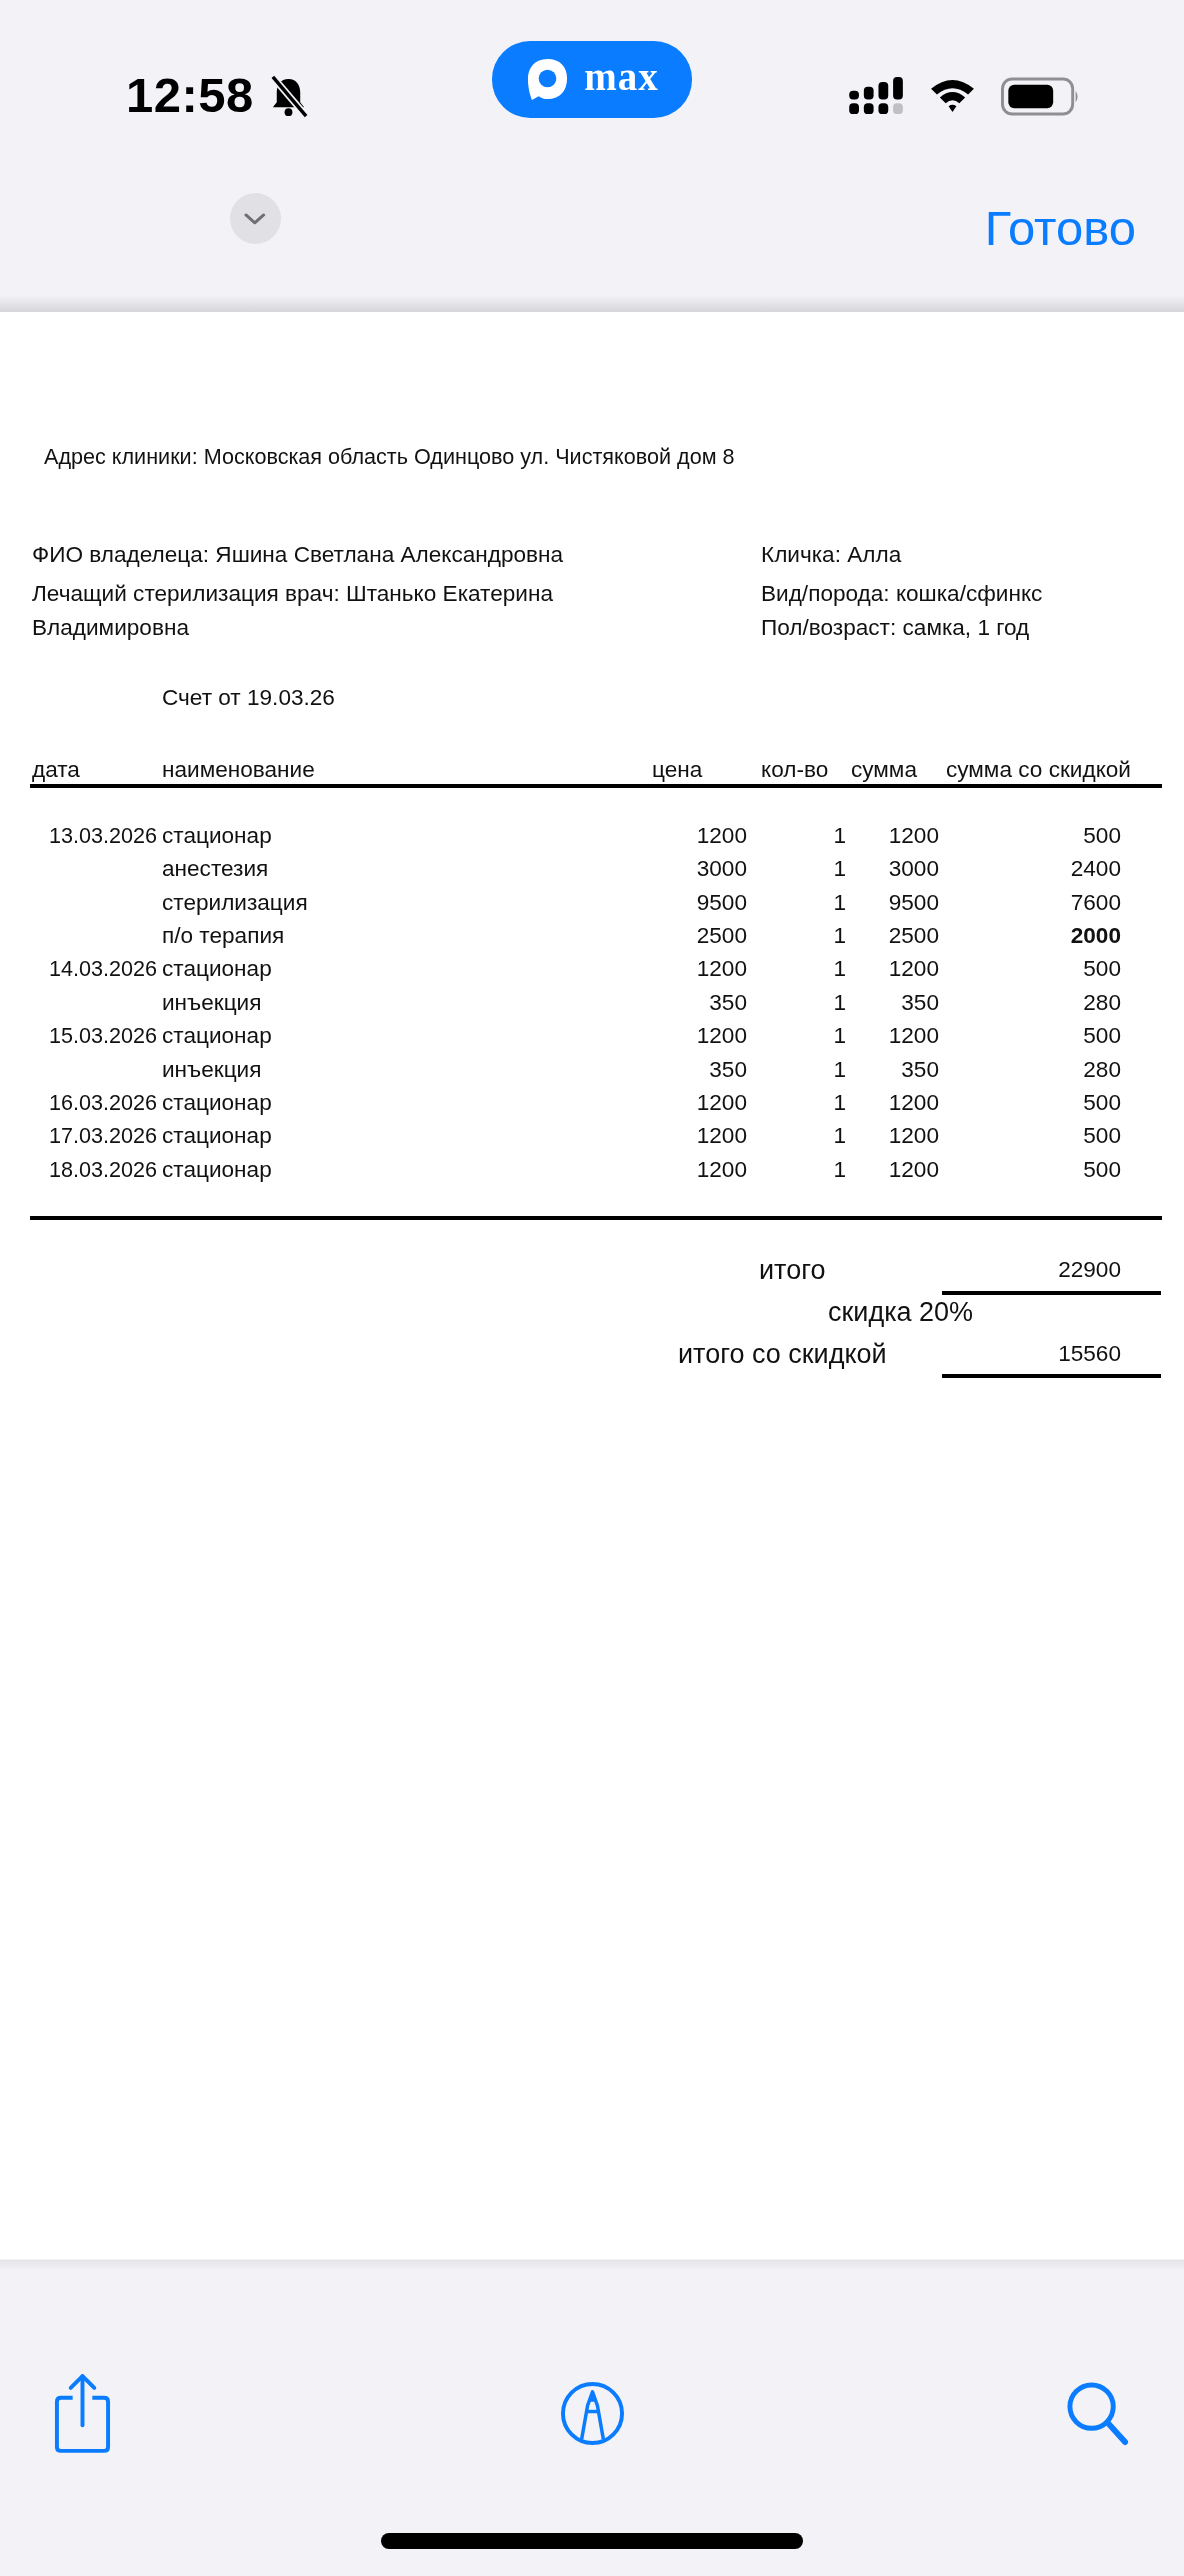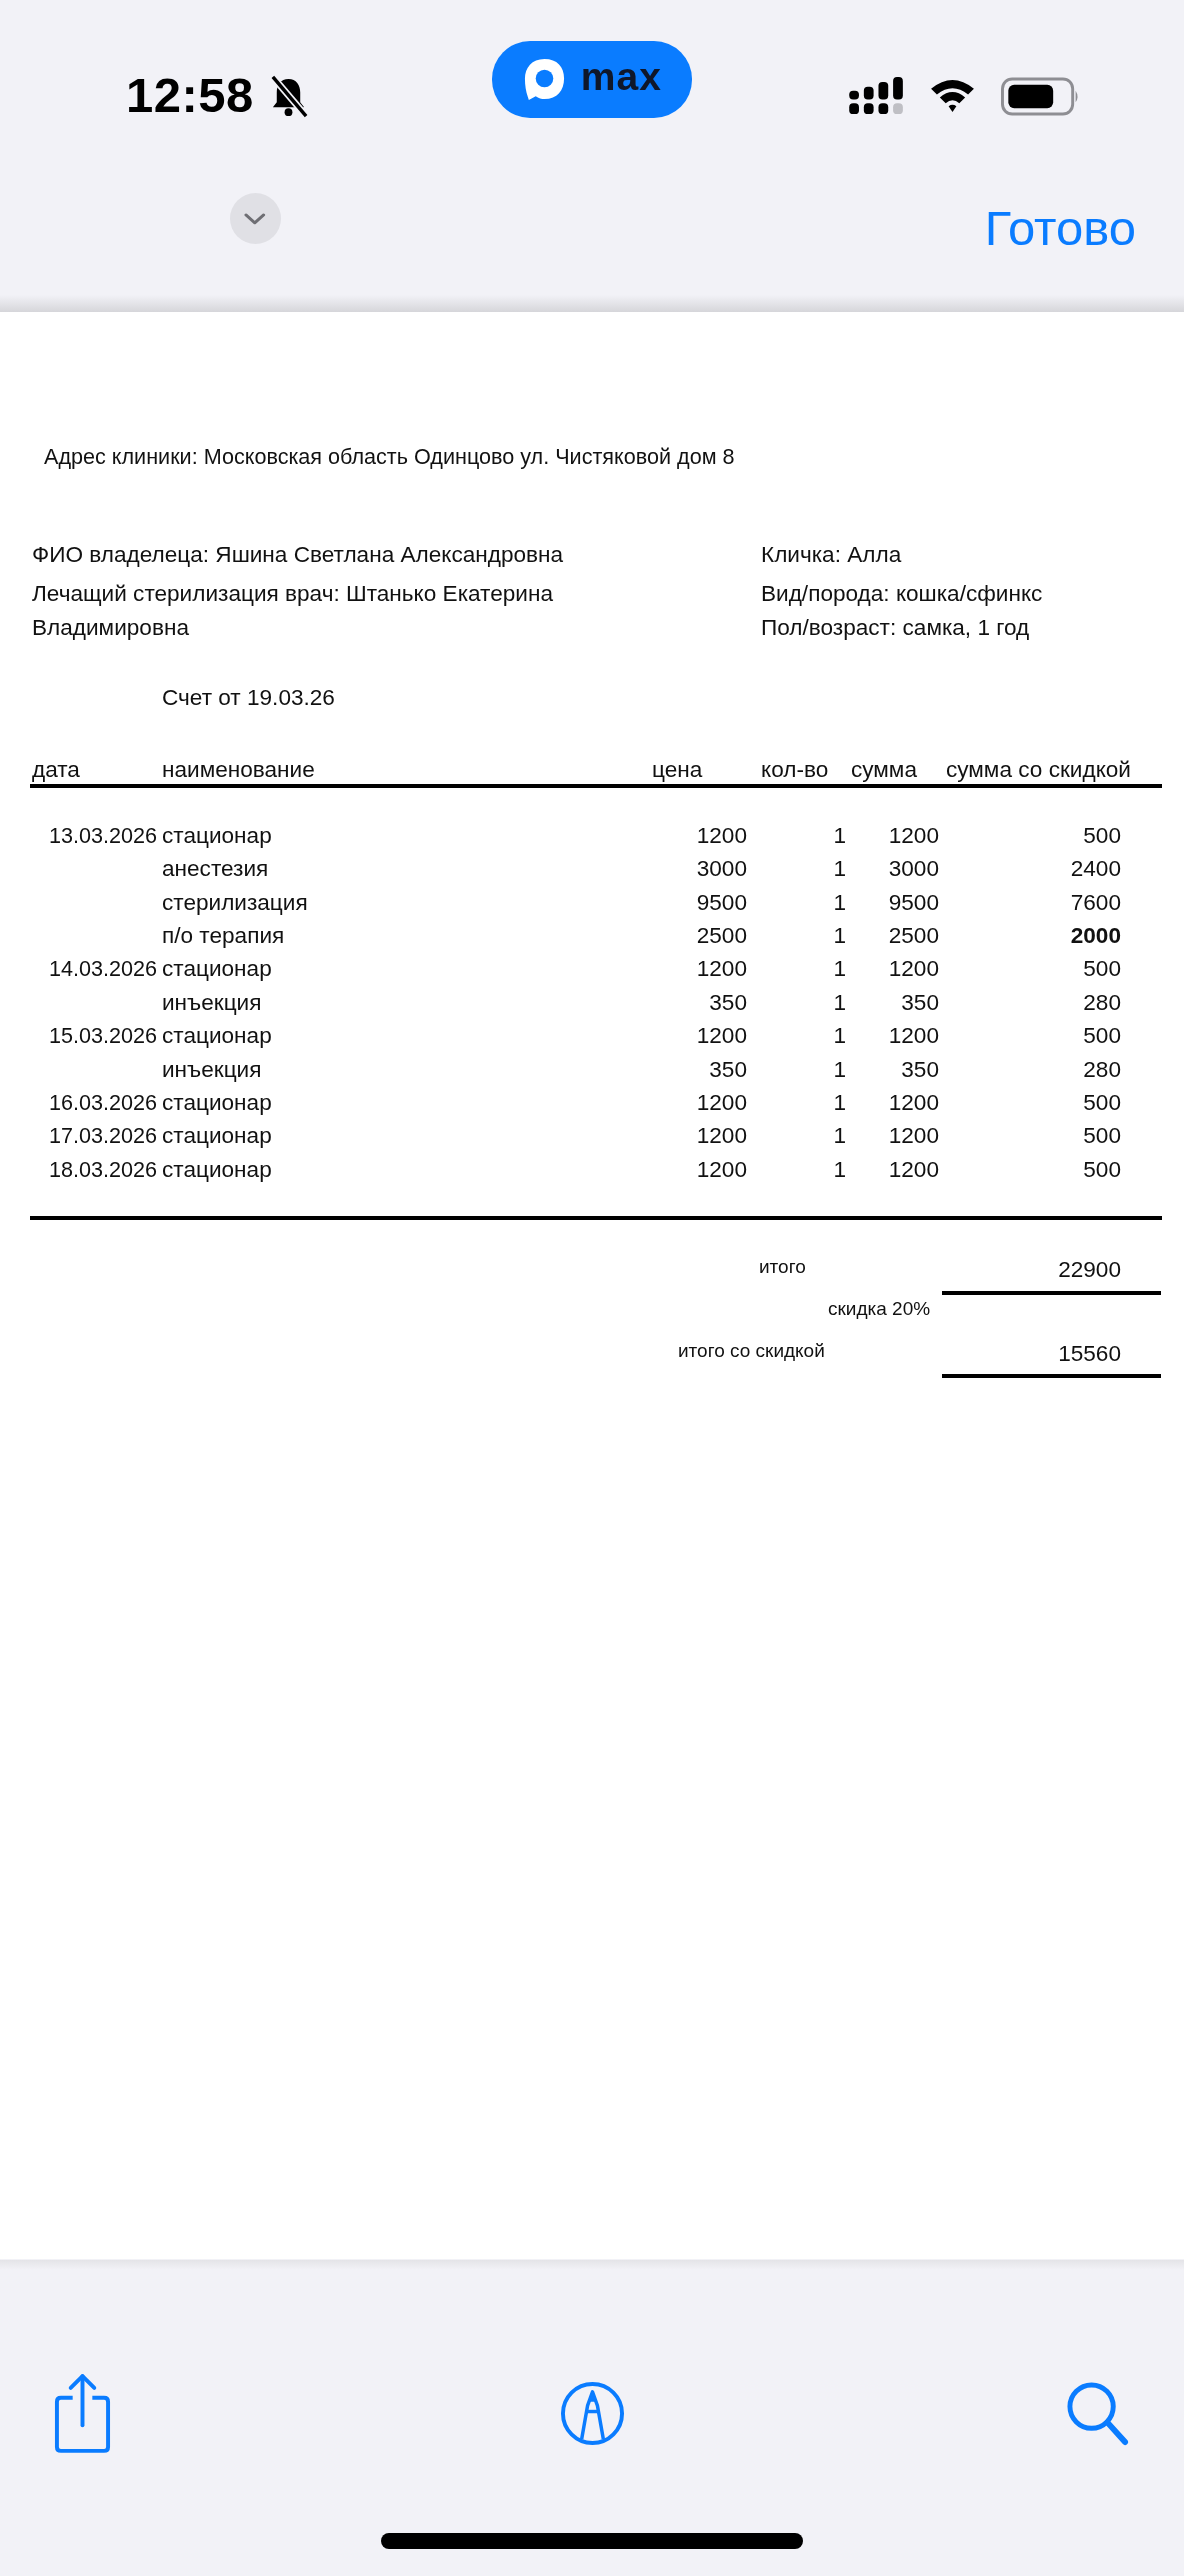--- a/index.html
+++ b/index.html
@@ -4,37 +4,37 @@
 <style>
   * { box-sizing: border-box; margin: 0; padding: 0; }
   html, body { width: 1185px; height: 2576px; overflow: hidden; background: #f2f2f7; }
   body { position: relative; font-family: "Liberation Sans", sans-serif; color: #000; }
 
   
   .status-time { position: absolute; left: 126px; top: 67px; font-size: 49px; font-weight: 700; letter-spacing: 0.5px; font-family: "Liberation Sans", sans-serif; }
   .bell-icon { position: absolute; left: 267px; top: 73px; width: 43px; height: 47px; }
   .max-pill { position: absolute; left: 492px; top: 41px; width: 200px; height: 77px; border-radius: 38px; background: #0a7cff; display: flex; align-items: center; justify-content: center; gap: 13.8px; }
   .max-logo { width: 45px; height: 47px; }
-  .max-text { color: #0f172a; font-size: 39px; font-weight: 700; font-family: Liberation Sans, sans-serif; letter-spacing: 1px; margin-top: -5.9px; }
+  .max-text { color: #ffffff; font-size: 39px; font-weight: 700; font-family: Liberation Serif, serif; letter-spacing: 1px; margin-top: -5.9px; }
   .signal-icon { position: absolute; left: 849px; top: 77px; width: 57px; height: 39px; }
   .wifi-icon { position: absolute; left: 929px; top: 77px; width: 47px; height: 37px; }
   .battery-icon { position: absolute; left: 1000px; top: 77px; width: 81px; height: 39px; }
 
   
   .nav-title-wrap { position: absolute; left: 208px; top: 193px; display: flex; align-items: center; }
   .nav-title { font-size: 49px; font-weight: 700; font-family: "Liberation Sans", sans-serif; white-space: nowrap; }
   .chevron-btn { margin-left: 21.6px; width: 51px; height: 51px; border-radius: 50%; background: #e0e0e5; display: flex; align-items: center; justify-content: center; }
   .done-btn { position: absolute; right: 49px; top: 200px; font-size: 49px; color: #0a7cff; font-family: "Liberation Sans", sans-serif; }
   .nav-shadow { position: absolute; left: 0; top: 295px; width: 1185px; height: 17.7px; background: linear-gradient(#f2f2f7, #d4d4d8); }
 
   
   .page { position: absolute; left: 0; top: 312px; width: 1185px; height: 1947px; background: #fff; }
   .doc { position: absolute; font-family: "Liberation Sans", sans-serif; font-size: 21.6px; color: #111; white-space: nowrap; line-height: 1; }
   .doc-md { font-size: 22.6px; }
-  .doc-lg { font-size: 19px; }
+  .doc-lg { font-size: 27px; }
   .rule { position: absolute; left: 29.5px; width: 1132px; height: 3.9px; background: #000; }
   .rule-short { position: absolute; height: 3.9px; background: #000; left: 942px; width: 219px; }
   .num { text-align: right; position: absolute; width: 88px; }
   .num-wide { width: 138px; }
 
   
   .toolbar-shadow { position: absolute; left: 0; top: 2260px; width: 1185px; height: 9.8px; background: linear-gradient(#e4e4e8, #f2f2f7); }
   .tb-icon { position: absolute; }
   .home-indicator { position: absolute; left: 381px; top: 2533px; width: 422px; height: 15.7px; border-radius: 7.9px; background: #000; }
 </style>

